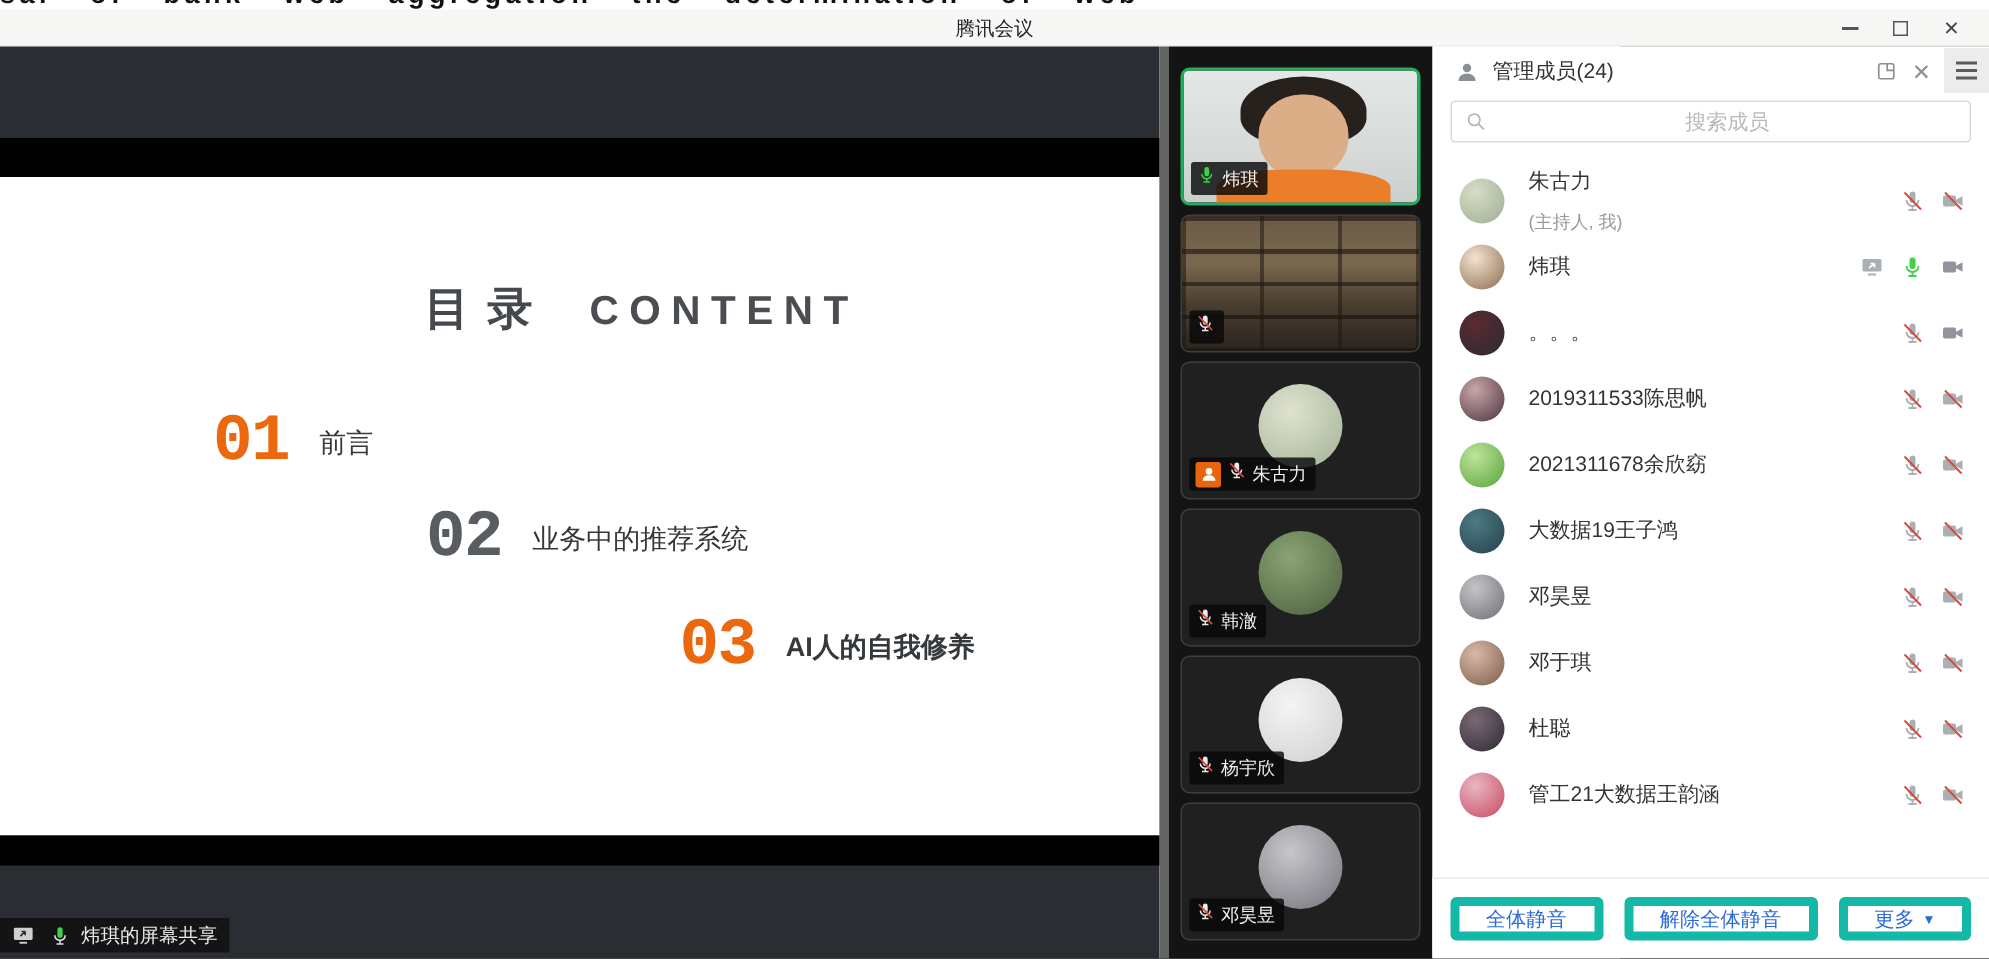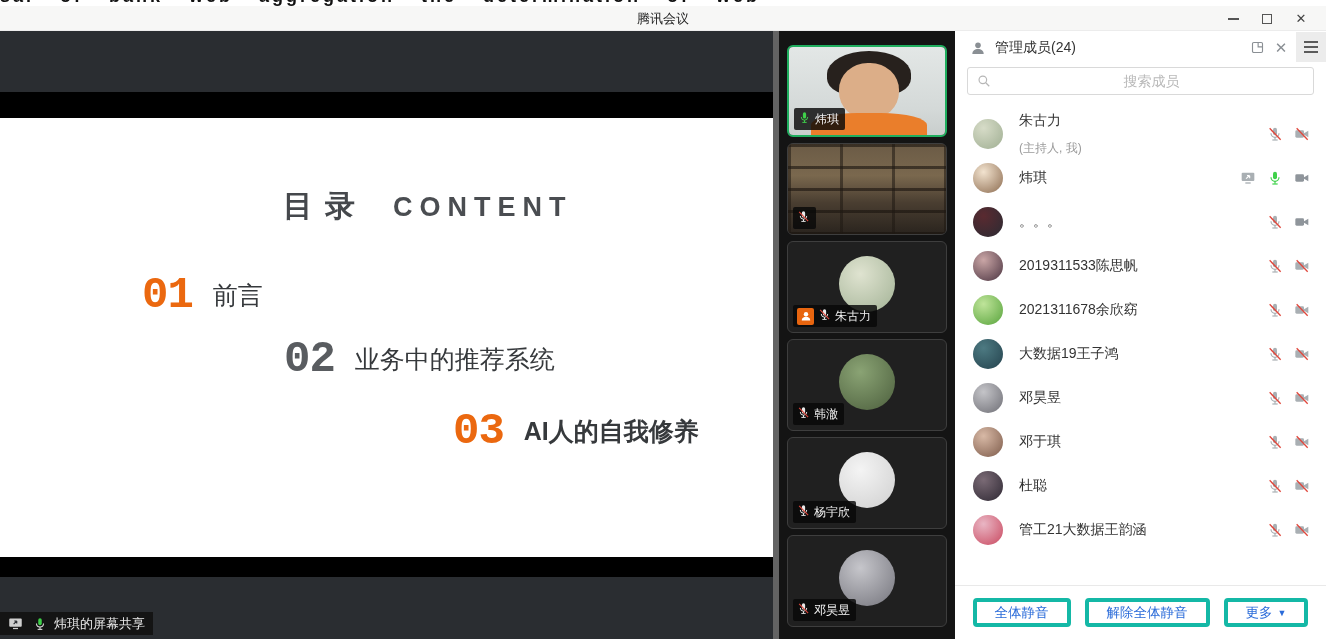--- a/index.html
+++ b/index.html
@@ -36,21 +36,21 @@
   .slide-title .cn { font-size:30px; font-weight:600; letter-spacing:12px; color:#45484c; }
   .slide-title .en { font-size:27px; font-weight:700; letter-spacing:7px; color:#4a4d51; }
 
   .toc-item { position:absolute; display:flex; align-items:center; gap:20px; }
   .toc-1 { left:142px; top:152px; }
   .toc-2 { left:284px; top:216px; }
   .toc-3 { left:453px; top:288px; }
   .toc-num { font-size:44px; font-weight:800; letter-spacing:-1px; color:#595c60;
     font-family:Liberation Mono, monospace; }
   .toc-num.accent { color:#eb680f; }
-  .toc-label { font-size:25px; color:#36393c; font-family:"Liberation Serif","DejaVu Serif",serif;text-align:center; }
+  .toc-label { font-size:18px; color:#36393c; font-family:"Liberation Serif","DejaVu Serif",serif;text-align:center; }
   .toc-3 .toc-label { font-weight:700; font-family:"Liberation Sans","DejaVu Sans",sans-serif; }
 
   .share-badge { position:absolute; left:0; top:581px; height:23px; background:#141414;
     display:flex; align-items:center; gap:3px; padding:0 8px 0 4px; }
   .share-badge .txt { color:#e8e8e8; font-size:13px; }
 
   
   .video-strip { position:absolute; left:779px; top:31px; width:176px; height:608px; background:#141414; }
   .tile { position:absolute; left:8px; width:160px; height:92px; background:#202020;
     border:1px solid #3e3e3e; border-radius:6px; overflow:hidden; }
@@ -102,21 +102,21 @@
   .m-avatar { width:30px; height:30px; border-radius:50%; flex:none; }
   .m-texts { flex:1; min-width:0; }
   .m-name { font-size:14px; color:#333; white-space:nowrap; overflow:hidden; }
   .m-sub { font-size:12px; color:#9a9a9a; margin-top:10px; }
   .m-icons { display:flex; align-items:center; gap:10px; flex:none; }
   .m-icons .icn { width:17px; height:17px; display:flex; align-items:center; justify-content:center; }
 
   .panel-footer { position:absolute; left:0; top:554px; width:371px; height:54px;
     border-top:1px solid #e9e9e9; display:flex; align-items:flex-start; justify-content:center;
     gap:14px; padding-top:12px; background:#fff; }
-  .pf-btn { height:29px; background:#fff; border:4px solid #14b8a6; border-radius:4px;
+  .pf-btn { height:29px; background:#fff; border:6px solid #14b8a6; border-radius:4px;
     color:#2a6bd9; font-size:13.5px; padding:0 18px; display:flex; align-items:center; gap:5px;
     font-family:"Liberation Sans","DejaVu Sans",sans-serif; cursor:default; }
   .pf-btn .caret { font-size:9px; color:#2a6bd9; }
 </style>
 </head>
 <body>
 
 <div id="stage">
 
   <div class="top-sliver">

